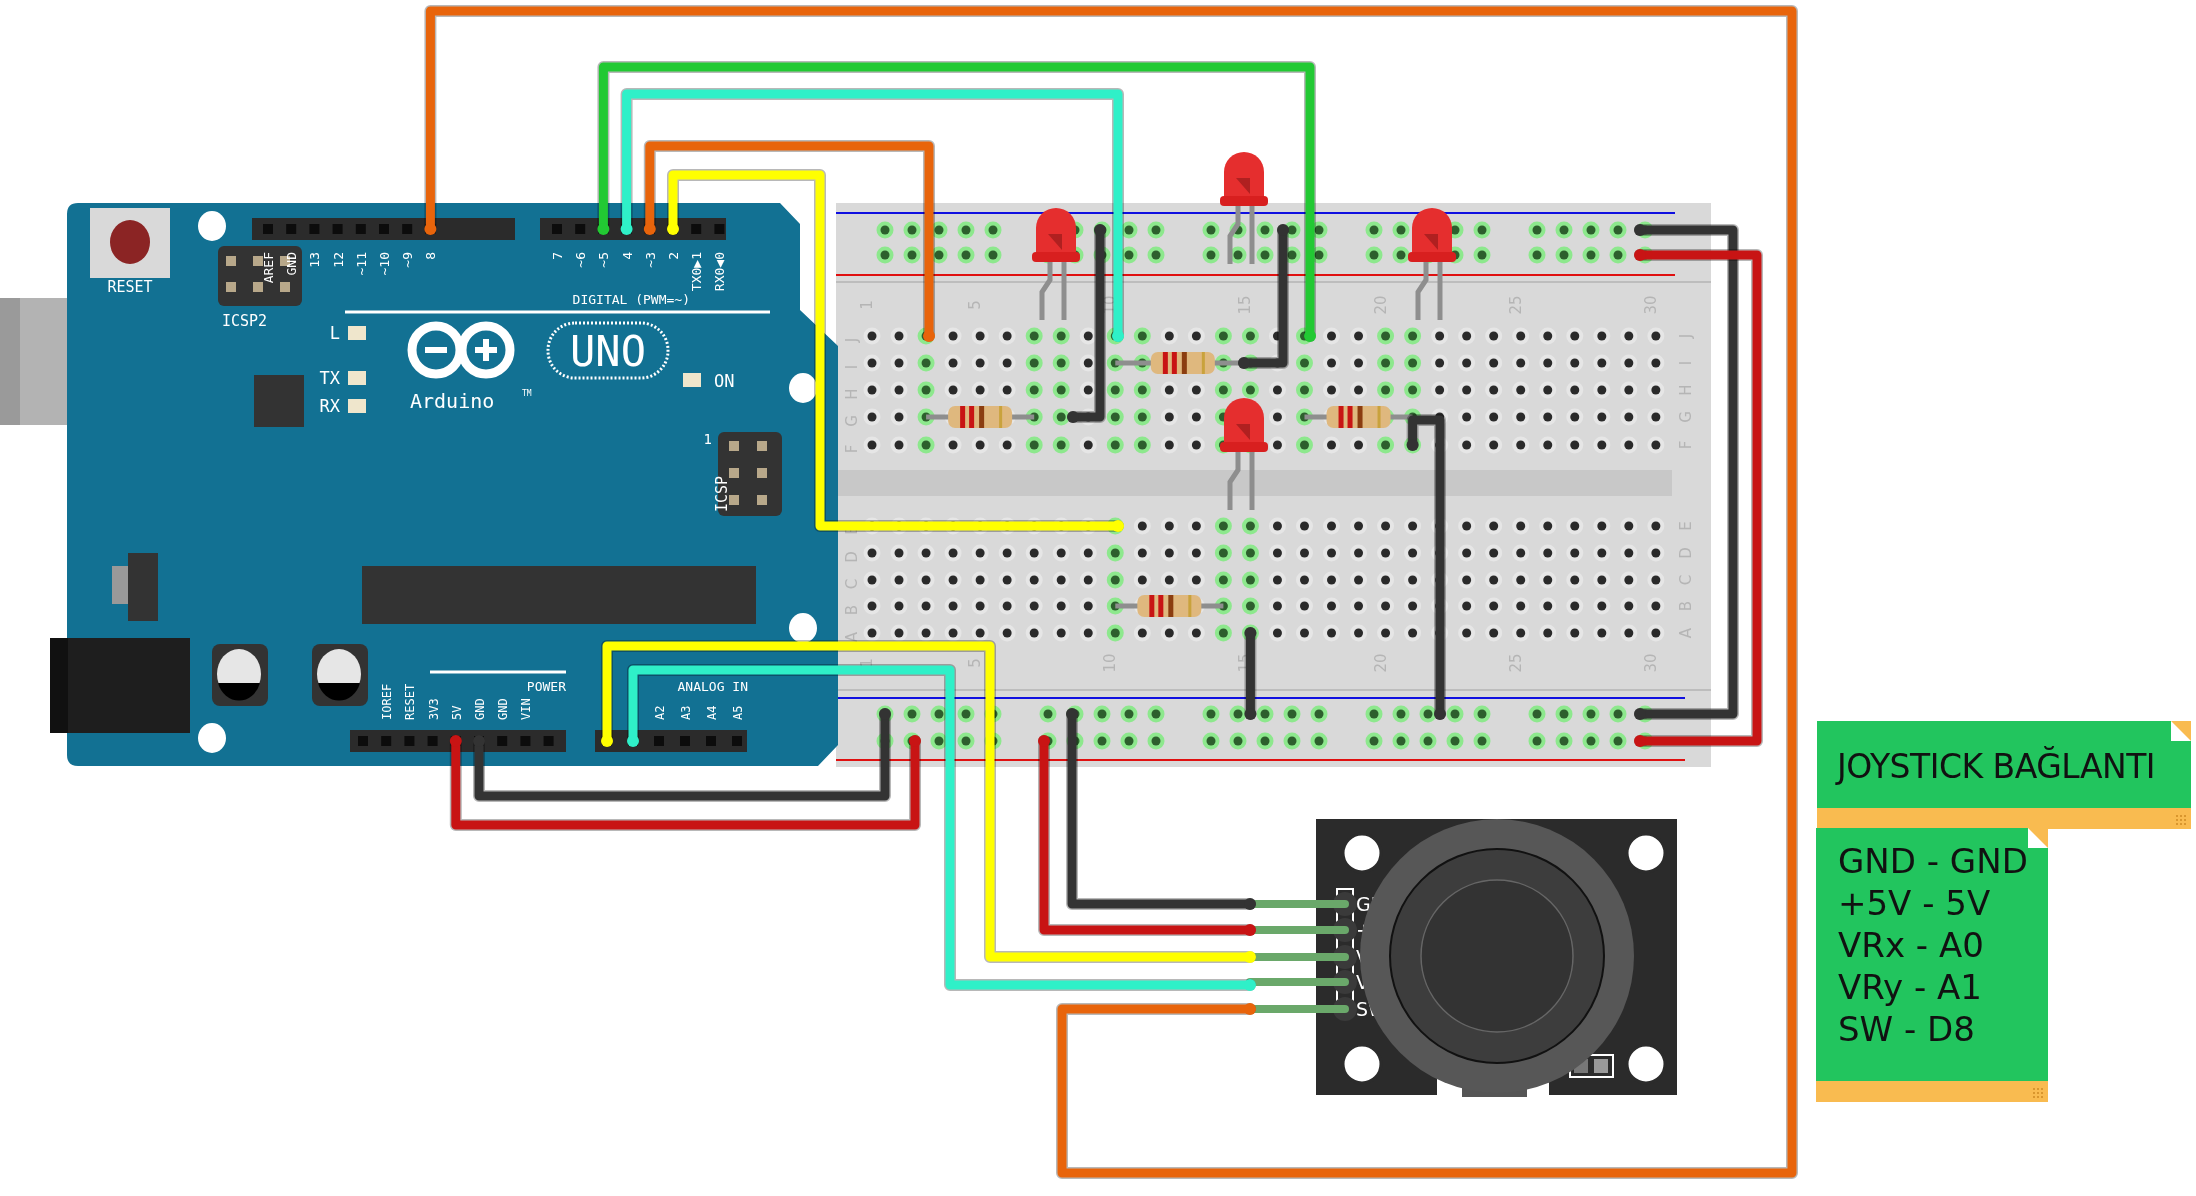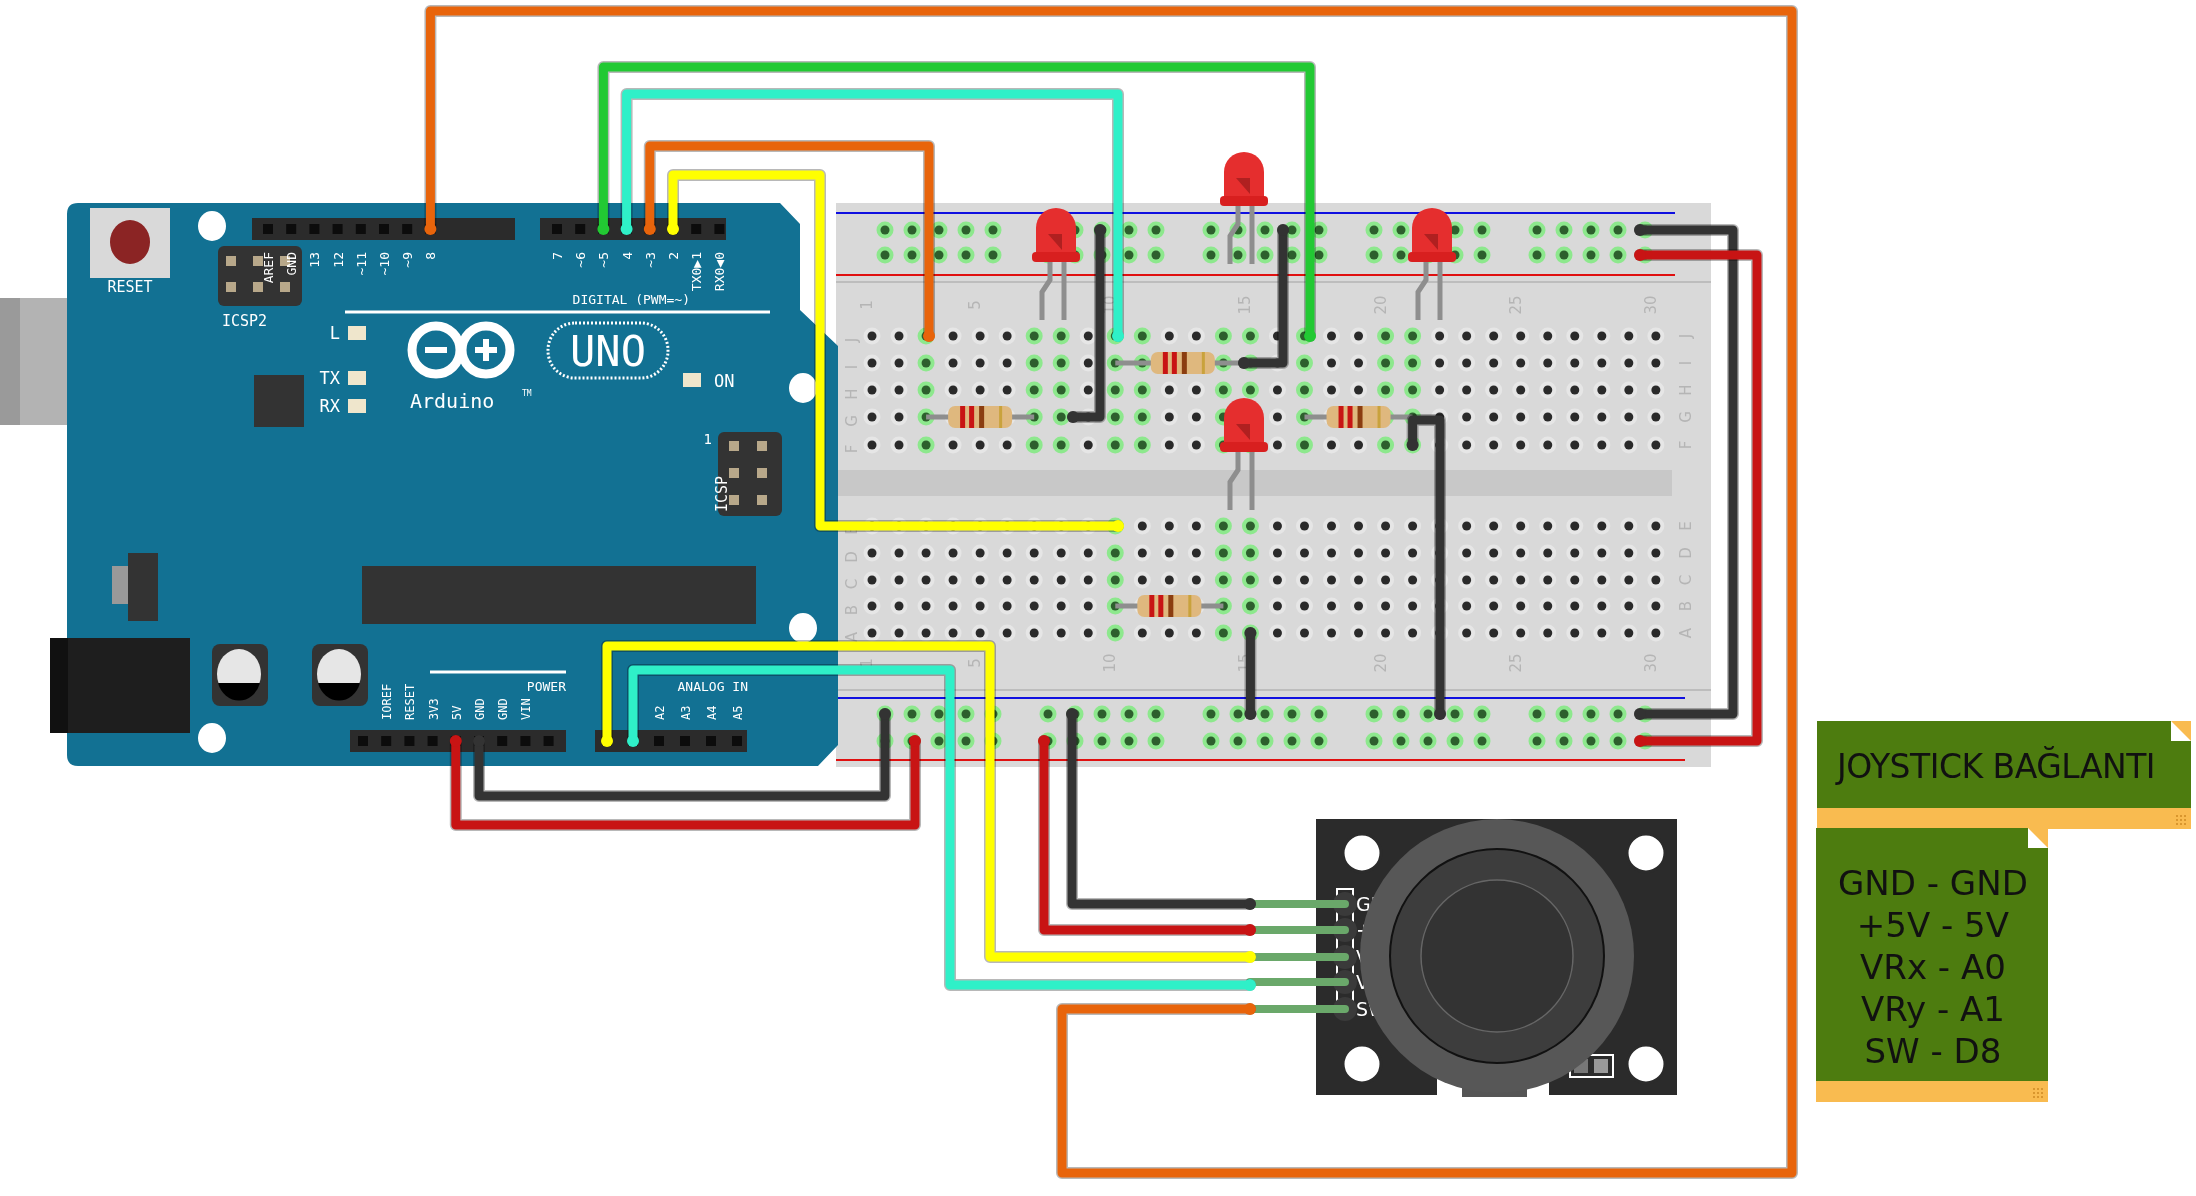--- a/index.html
+++ b/index.html
@@ -1,28 +1,28 @@
 <!DOCTYPE html>
 <html><head>
 <meta charset="utf-8">
 <style>
   html,body{margin:0;padding:0;background:#ffffff;}
   body{width:2196px;height:1196px;overflow:hidden;position:relative;font-family:"DejaVu Sans",sans-serif;}
   #scene{position:absolute;left:0;top:0;width:2196px;height:1196px;}
   .pcb-text{font-family:"DejaVu Sans Mono",monospace;fill:#ffffff;}
   .bb-label{font-family:"DejaVu Sans",sans-serif;fill:#b5b5b5;font-size:15px;}
-  .note{position:absolute;background:#4d7c0f;color:#111;font-family:"DejaVu Sans",sans-serif;text-align:center;}
+  .note{position:absolute;background:#22c55e;color:#111;font-family:"DejaVu Sans",sans-serif;}
   .note .fold{position:absolute;right:0;top:0;width:0;height:0;border-left:20px solid #f9bb50;border-bottom:20px solid #ffffff;transform:rotate(90deg);}
   .note .bar{position:absolute;left:0;right:0;bottom:0;height:21px;background:#f9bb50;}
   .note .grip{position:absolute;right:4px;bottom:3px;width:12px;height:12px;
     background-image:radial-gradient(circle,#d9962e 1.2px,transparent 1.4px);background-size:4px 4px;}
   #note-title{left:1817px;top:721px;width:374px;height:108px;}
   #note-title .txt{position:absolute;left:20px;top:26px;font-size:33px;letter-spacing:-0.5px;}
   #note-body{left:1816px;top:828px;width:232px;height:274px;}
-  #note-body .txt{position:absolute;left:22px;top:34px;font-size:34px;line-height:42px;}
+  #note-body .txt{position:absolute;left:22px;top:12px;font-size:34px;line-height:42px;}
   #note-body .txt div{white-space:nowrap;}
 </style>
 </head>
 <body>
 
 <svg id="scene" viewBox="0 0 2196 1196" xmlns="http://www.w3.org/2000/svg">
   <g id="g-breadboard">
       <rect x="836" y="203" width="875" height="564" fill="#d9d9d9"></rect>
       <rect x="836" y="470" width="836" height="26" fill="#c8c8c8"></rect>
       <line x1="836" y1="213" x2="1675" y2="213" stroke="#1010e0" stroke-width="2"></line>

